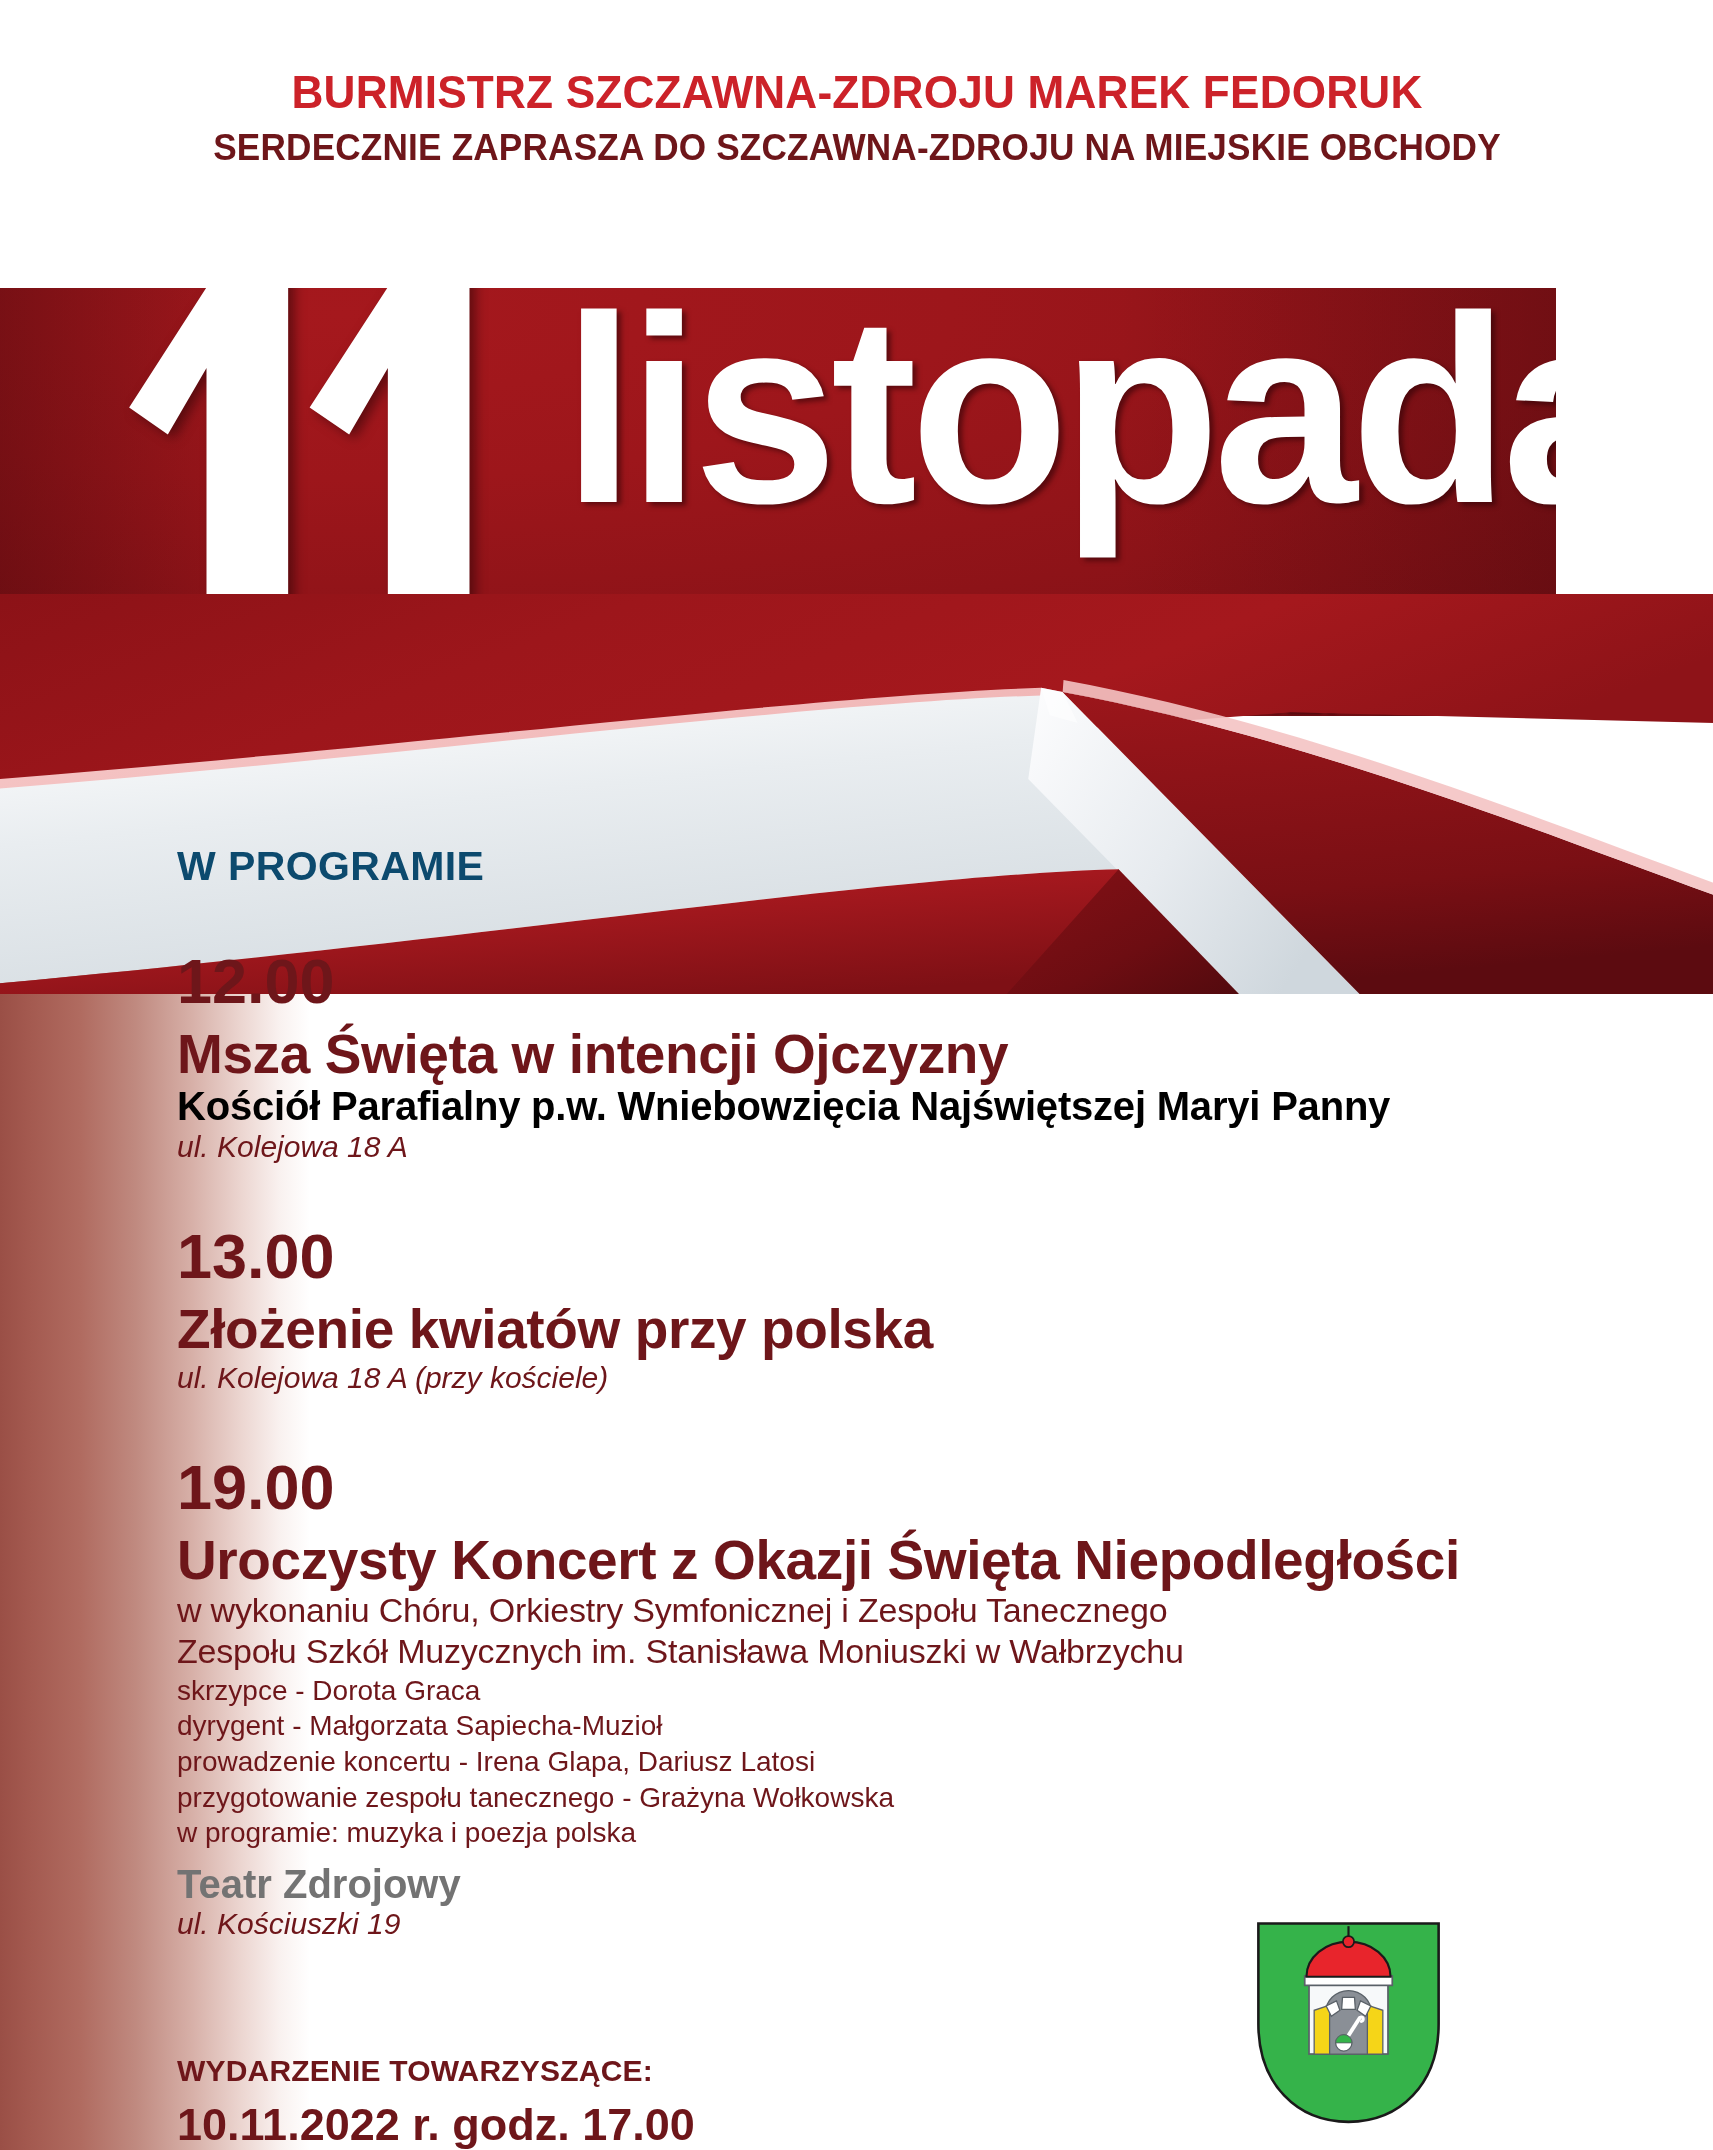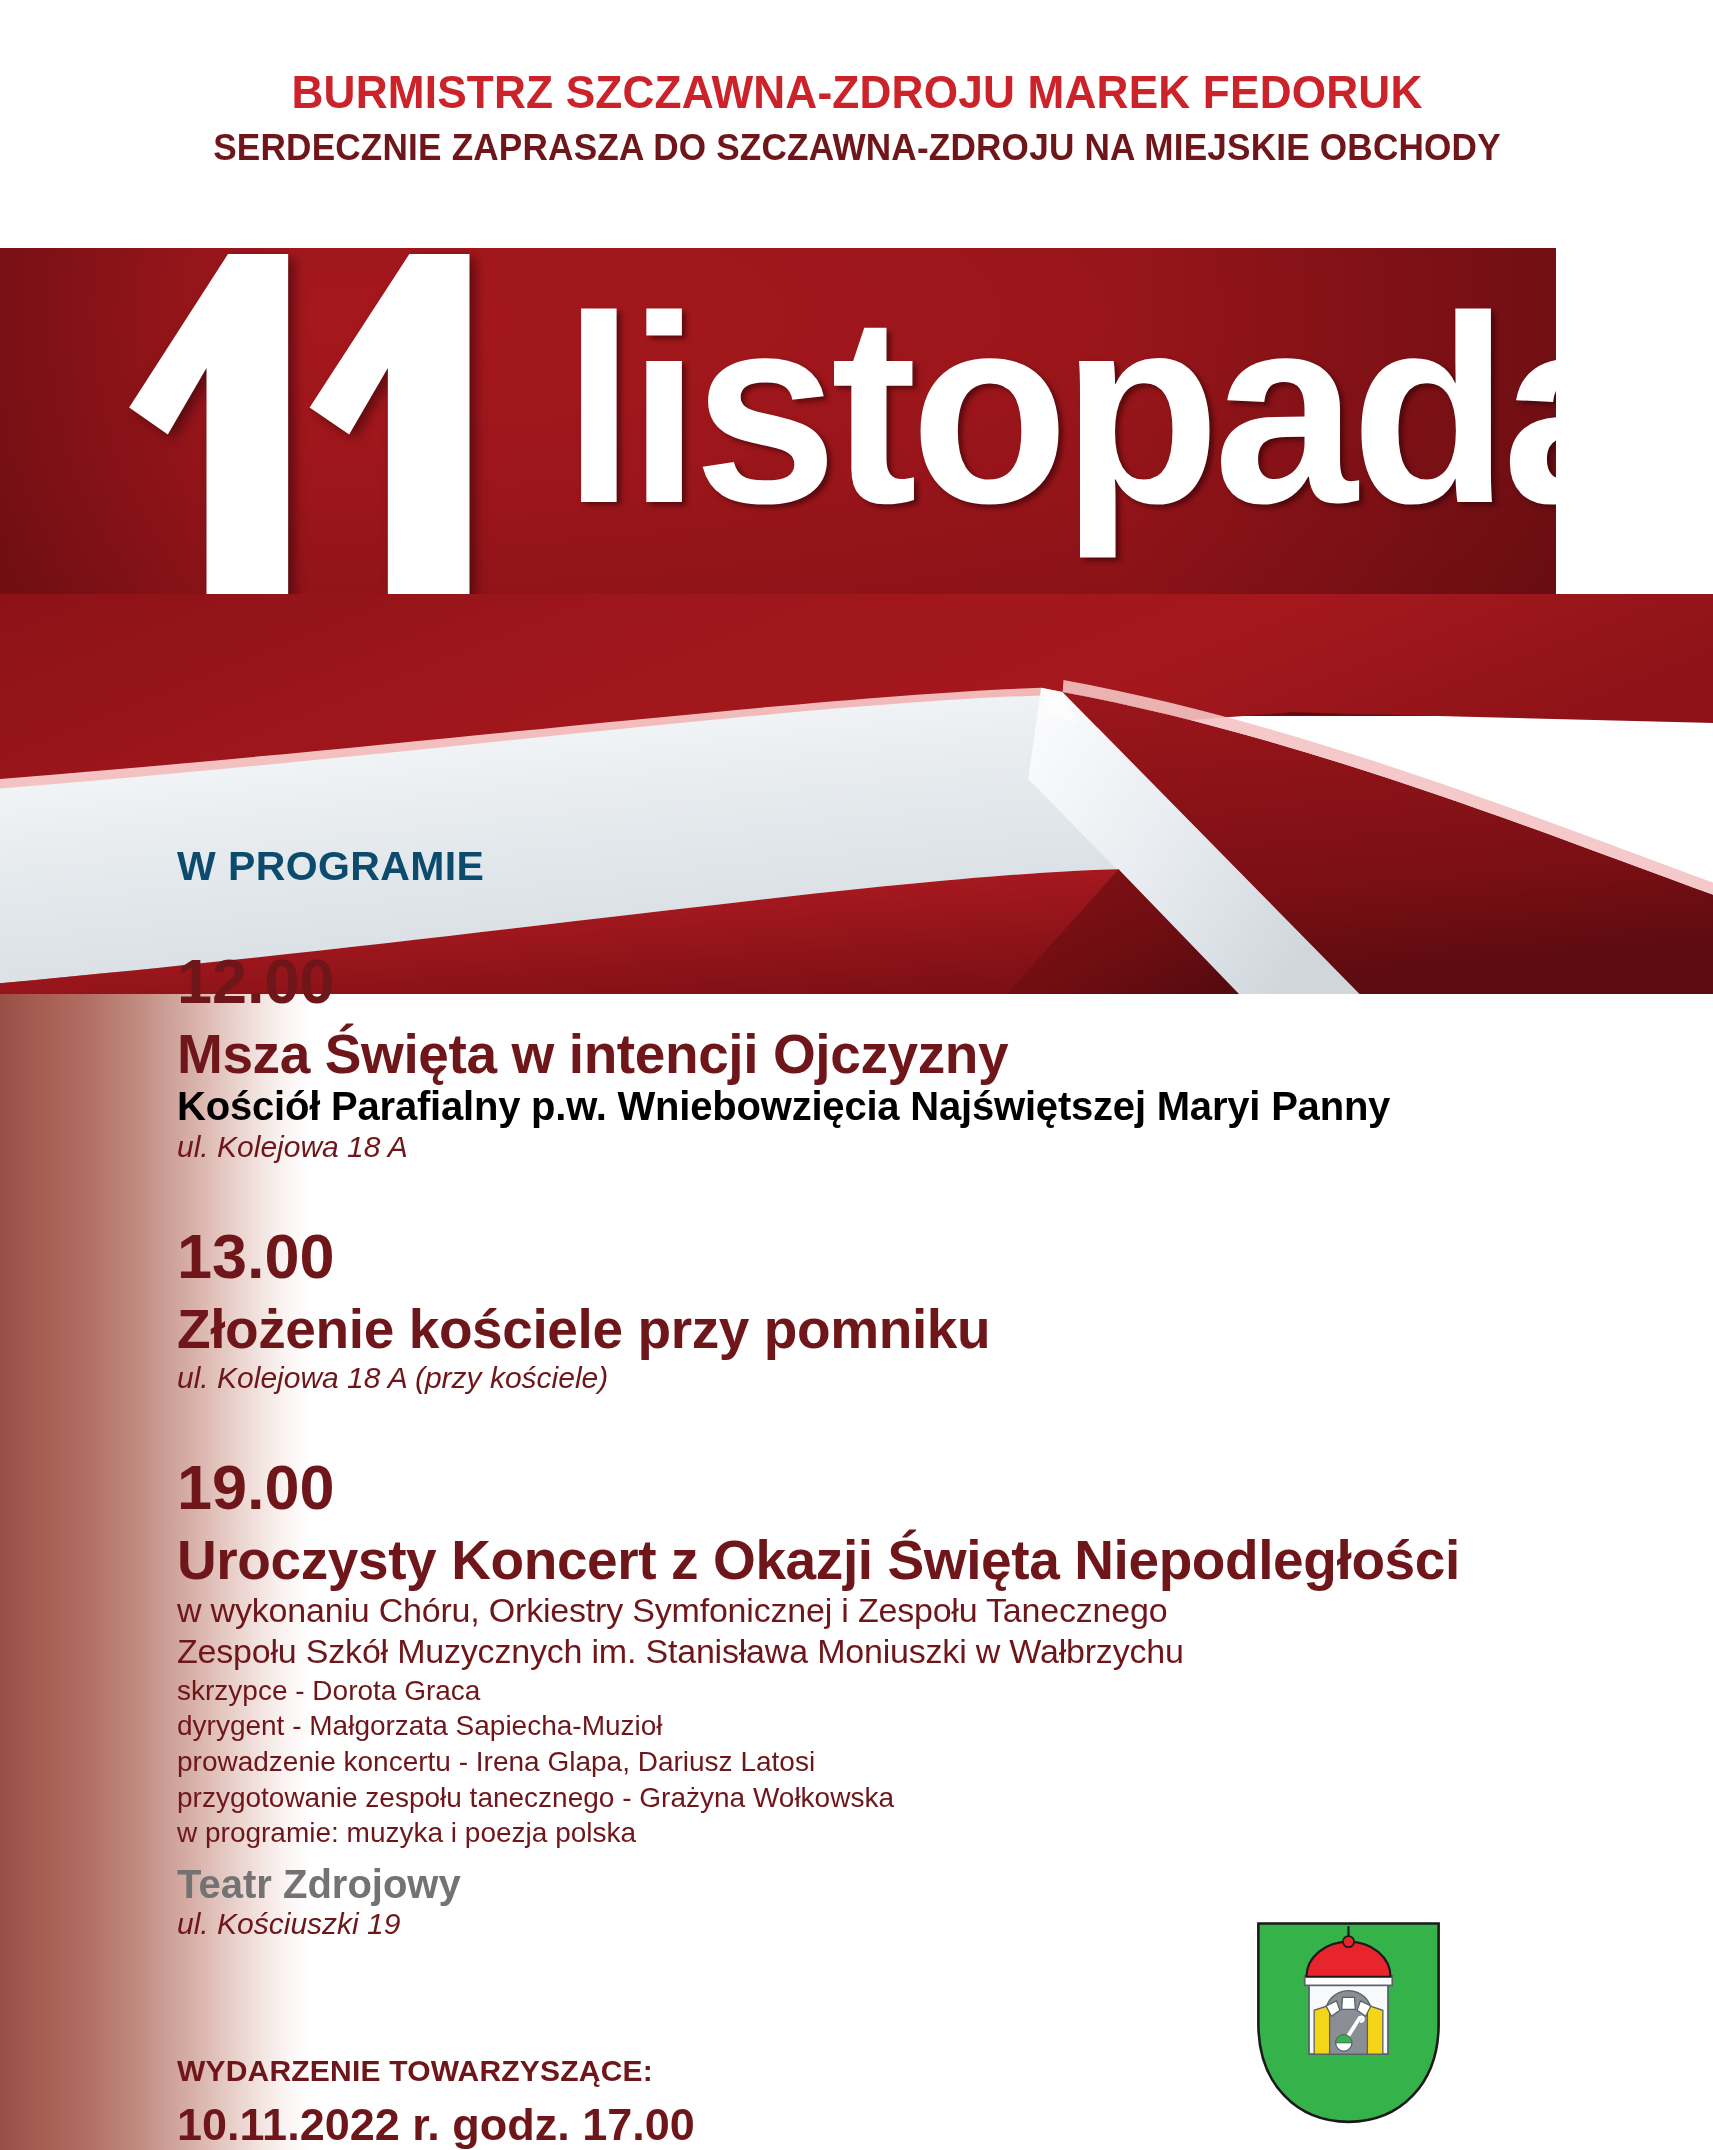--- a/index.html
+++ b/index.html
@@ -16,21 +16,21 @@
     position: relative;
     overflow: hidden;
     background: #ffffff;
   }
 
   
   .header {
     position: absolute;
     top: 0; left: 0;
     width: 1714px;
-    height: 248px;
+    height: 288px;
     background: #ffffff;
     text-align: center;
     z-index: 40;
   }
   .header-line1 {
     font-size: 46px;
     font-weight: bold;
     color: #cc2229;
     letter-spacing: 0.2px;
     position: absolute;
@@ -337,21 +337,21 @@
       <div class="title-main">Msza Święta w intencji Ojczyzny</div>
       <div class="subtitle">Kościół Parafialny p.w. Wniebowzięcia Najświętszej Maryi Panny</div>
       <div class="addr">ul. Kolejowa 18 A</div>
     </div>
 
     <div class="sp-2"></div>
 
     <div class="blk">
       <div class="time">13.00</div>
       <div class="sp-3"></div>
-      <div class="title-main">Złożenie kościele przy pomniku</div>
+      <div class="title-main">Złożenie kwiatów przy polska</div>
       <div class="addr">ul. Kolejowa 18 A (przy kościele)</div>
     </div>
 
     <div class="sp-2"></div>
 
     <div class="blk">
       <div class="time">19.00</div>
       <div class="sp-3"></div>
       <div class="title-main">Uroczysty Koncert z Okazji Święta Niepodległości</div>
       <div class="perf-line">w wykonaniu Chóru, Orkiestry Symfonicznej i Zespołu Tanecznego</div>

